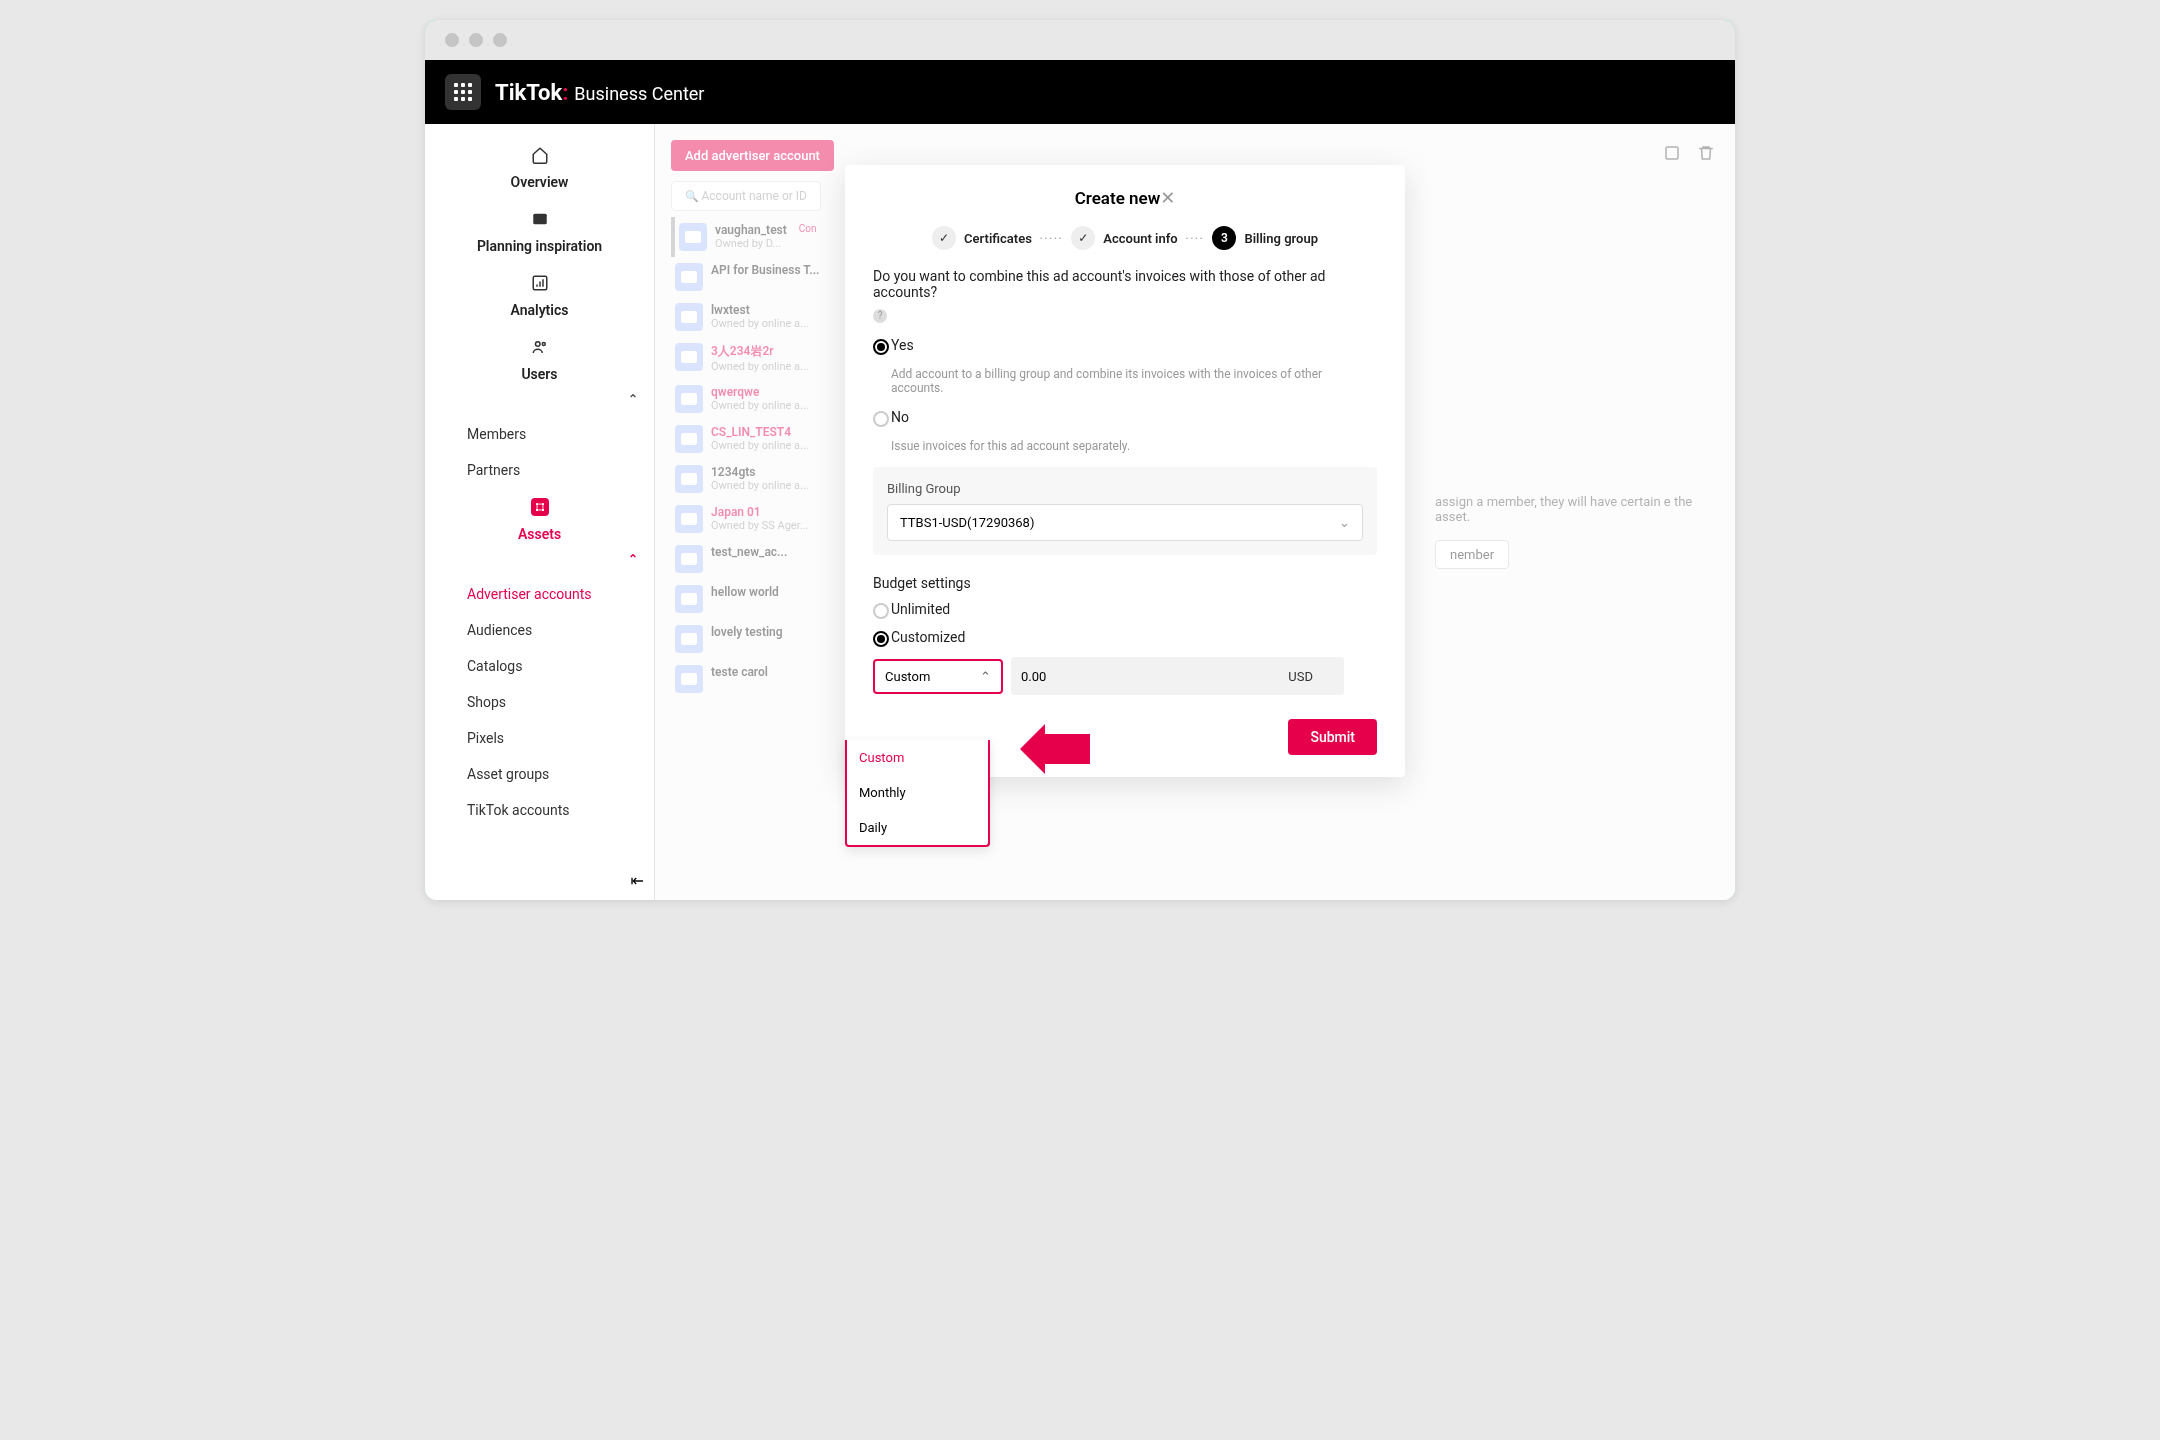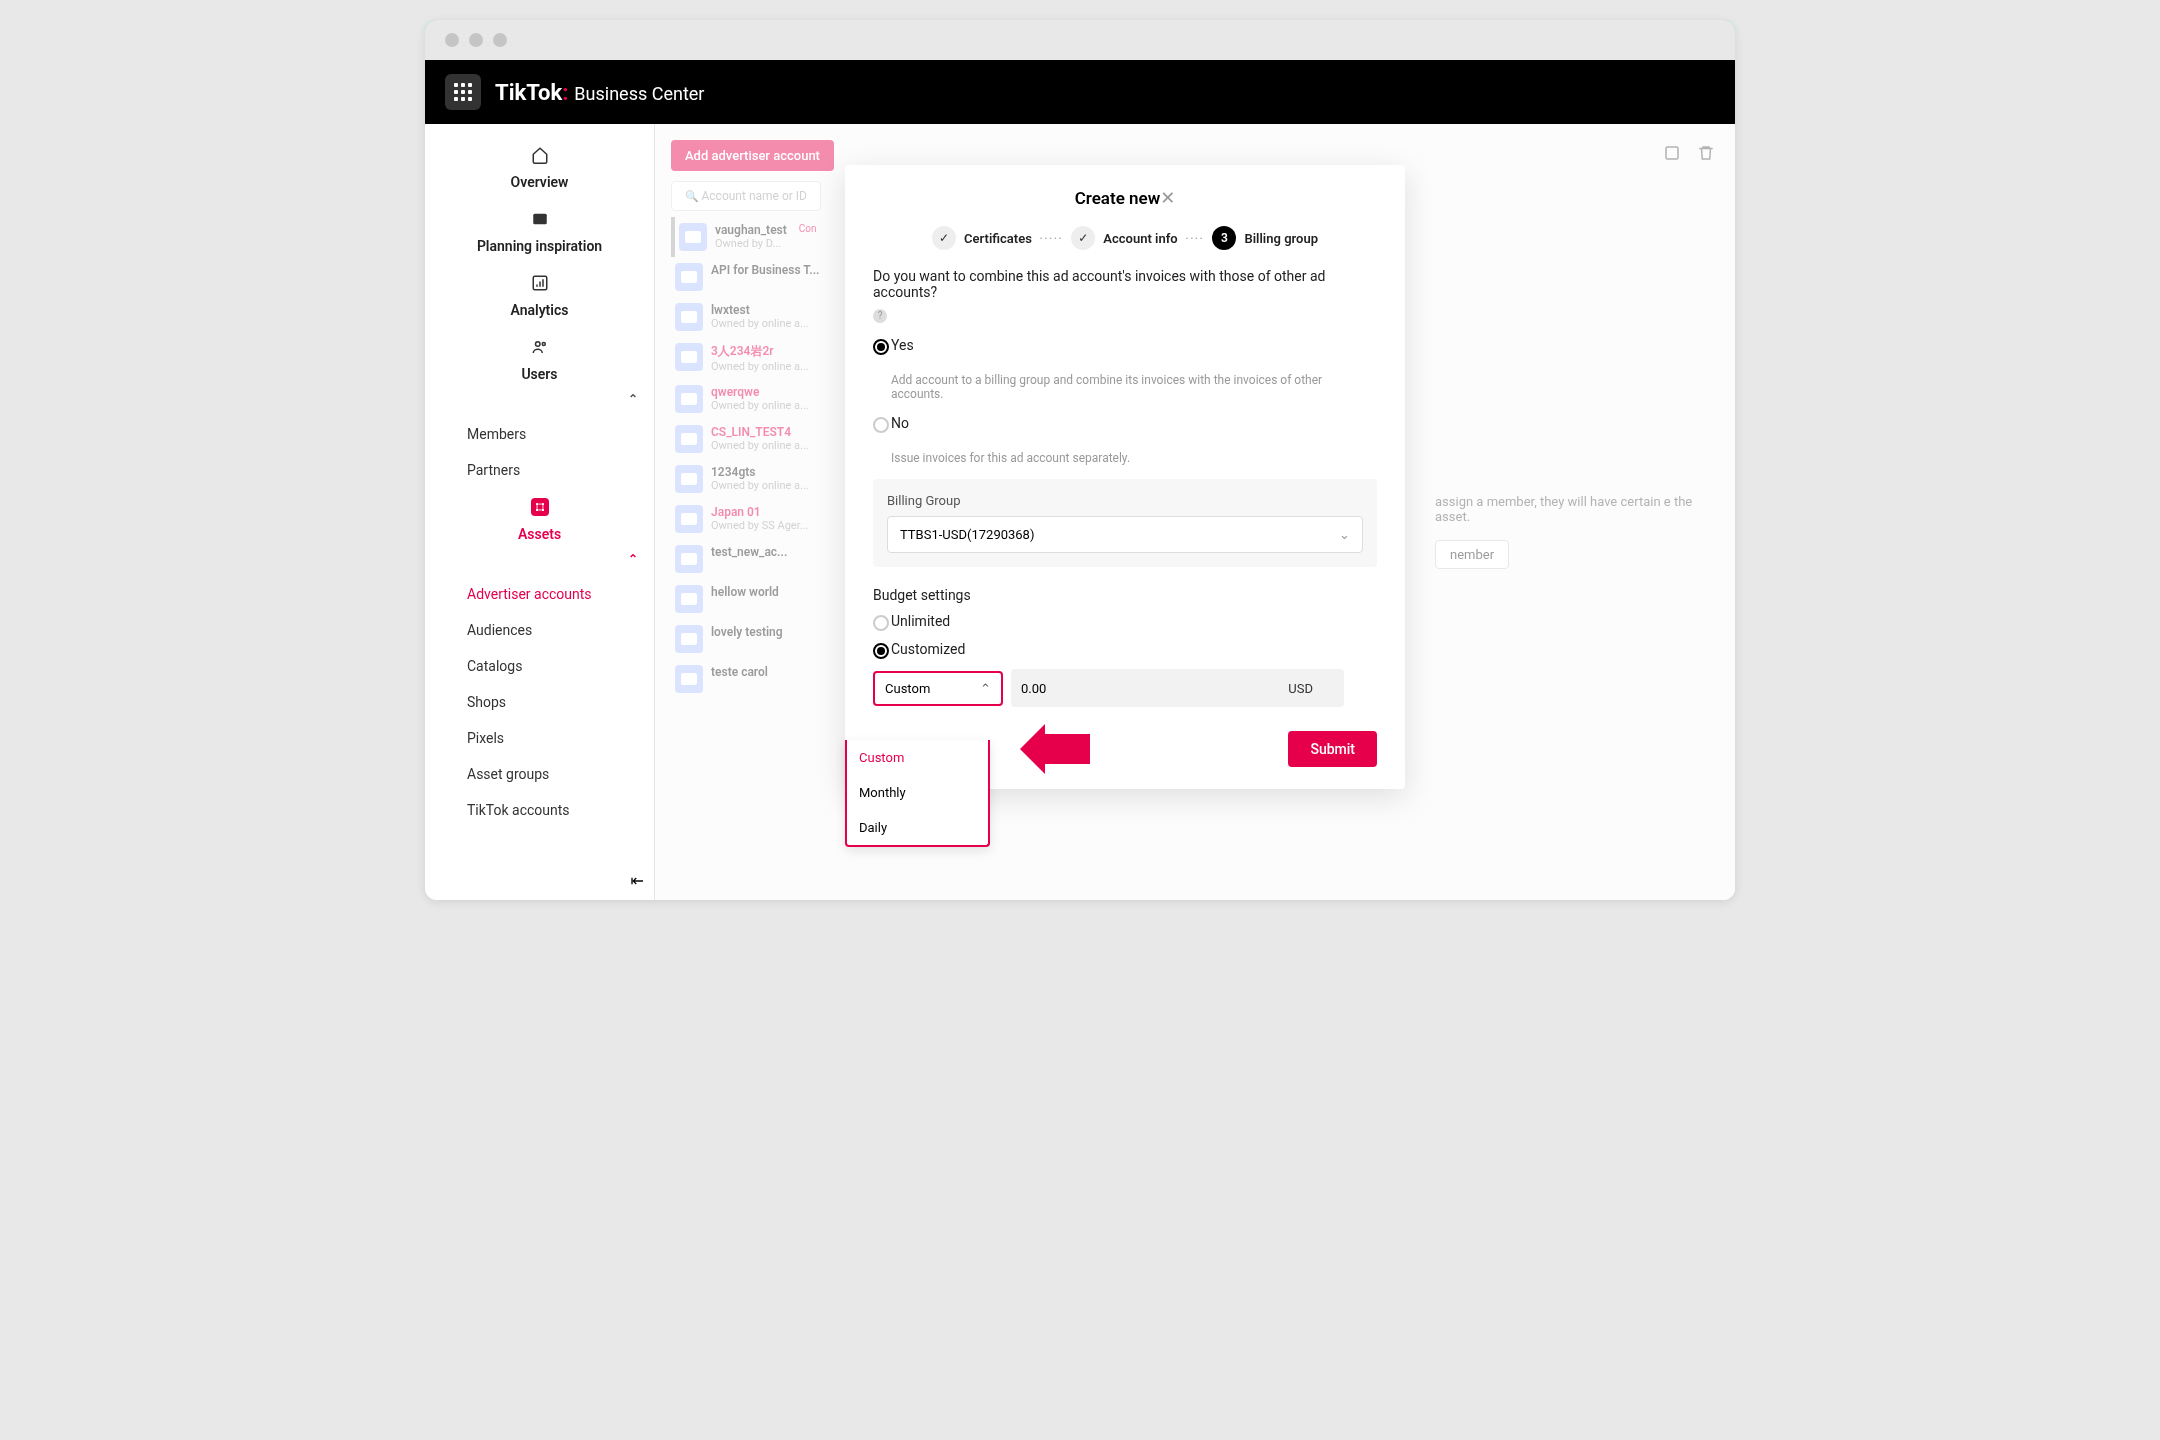--- a/index.html
+++ b/index.html
@@ -54,21 +54,21 @@
 .step-label { font-size: 13px; font-weight: 600; color: #222; }
 .step-dots { color: #aaa; font-size: 8px; letter-spacing: 2px; }
 .question { font-size: 14px; color: #222; margin-bottom: 4px; display: flex; align-items: center; gap: 6px; }
 .help-icon { width: 14px; height: 14px; border-radius: 50%; background: #ddd; color: #999; font-size: 10px; display: inline-flex; align-items: center; justify-content: center; }
 .radio-row { display: flex; align-items: flex-start; gap: 2px; margin-top: 14px; }
 .radio { width: 16px; height: 16px; border-radius: 50%; border: 2px solid #ccc; flex-shrink: 0; margin-top: 2px; position: relative; }
 .radio.checked { border-color: #000; }
 .radio.checked::after { content: ""; position: absolute; inset: 2px; background: #000; border-radius: 50%; }
 .radio-content { flex: 1; }
 .radio-label { font-size: 14px; color: #222; }
-.radio-desc { font-size: 12px; color: #999; margin-top: 20px; }
+.radio-desc { font-size: 12px; color: #999; margin-top: 14px; }
 .billing-group-box { background: #f7f7f7; padding: 14px; border-radius: 4px; margin-top: 14px; }
 .bg-label { font-size: 13px; color: #555; margin-bottom: 8px; }
 .bg-select { background: #fff; border: 1px solid #ddd; border-radius: 4px; padding: 10px 12px; font-size: 13px; display: flex; justify-content: space-between; align-items: center; cursor: pointer; }
 .section-title { font-size: 14px; color: #222; margin-top: 20px; margin-bottom: 10px; }
 .custom-select { border: 2px solid #e6004c; border-radius: 4px; padding: 8px 10px; font-size: 13px; width: 130px; display: flex; justify-content: space-between; align-items: center; background: #fff; cursor: pointer; }
 .amount-input { flex: 1; background: #f2f2f2; border: none; padding: 10px; font-size: 13px; border-radius: 4px; height: 38px; }
 .budget-container { display: flex; align-items: center; gap: 8px; }
 .submit-row { display: flex; justify-content: flex-end; margin-top: 24px; }
 .submit-btn { background: #e6004c; color: #fff; border: none; padding: 10px 22px; border-radius: 4px; font-size: 14px; cursor: pointer; font-weight: 500; }
 .dropdown { position: absolute; left: 420px; top: 680px; width: 145px; background: #fff; border: 2px solid #e6004c; border-top: none; border-radius: 0 0 4px 4px; box-shadow: 0 4px 12px rgba(0,0,0,0.1); z-index: 11; }

